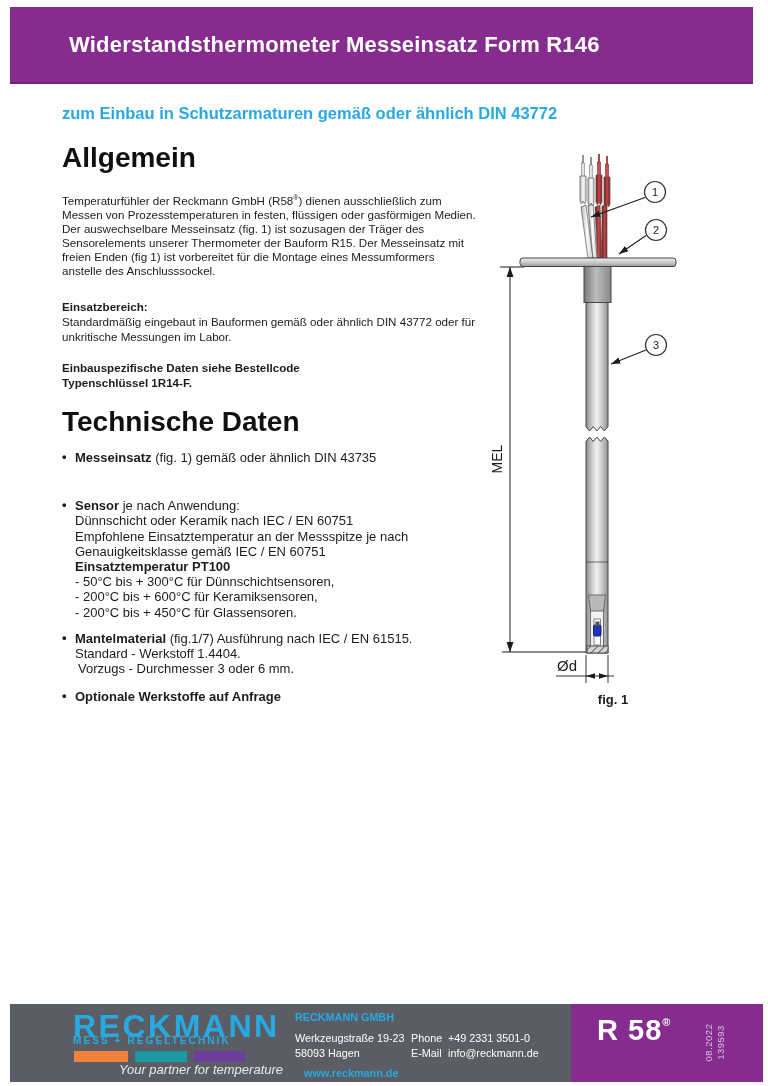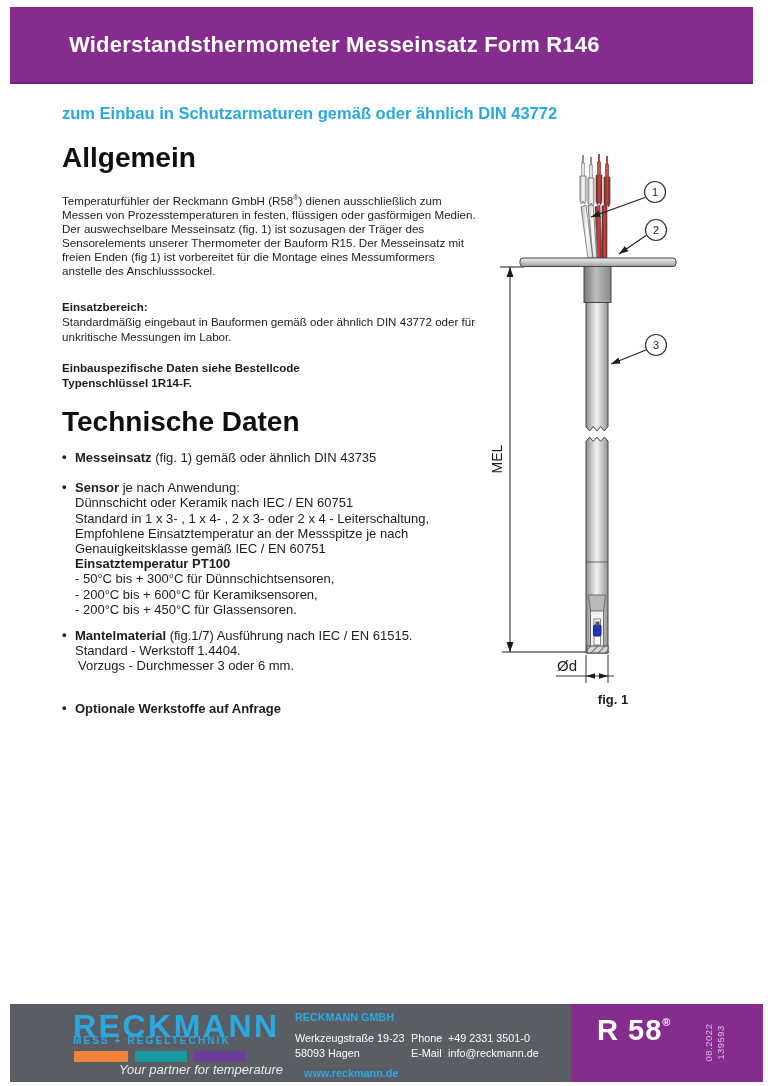--- a/index.html
+++ b/index.html
@@ -16,21 +16,21 @@
   .para{left:62px;top:191px;width:414px;font-size:11.6px;line-height:14px;}
   .para sup{font-size:7px;}
   .small{font-size:11.6px;line-height:14.5px;}
   .eins-label{left:62px;top:300px;font-weight:bold;}
   .eins-text{left:62px;top:315px;width:438px;}
   .note{left:62px;top:360px;font-weight:bold;line-height:15px;}
   .tech-h{left:62px;top:406px;}
   .bullets{left:62px;top:450px;width:442px;font-size:13px;line-height:15.2px;}
   .bullet{position:relative;padding-left:13px;}
   .bullet::before{content:"\2022";position:absolute;left:0;top:-1px;font-weight:bold;}
-  .m1{margin-top:15px;}.m2{margin-top:11px;}.m3{margin-top:27px;}
+  .m1{margin-top:33px;}.m2{margin-top:11px;}.m3{margin-top:13px;}
   .bold{font-weight:bold;}
   .ind{padding-left:3px;}
   
   .fig{left:478px;top:143px;width:240px;height:580px;}
   
   .fbar{left:10px;top:1004px;width:561px;height:78px;background:#5a5e64;}
   .fpurple{left:571px;top:1004px;width:192px;height:78px;background:#852c8e;}
   .logo-name{left:73px;top:1008px;color:#29a9e1;font-size:32px;font-weight:800;letter-spacing:2.5px;}
   .logo-sub{left:73px;top:1035px;color:#29a9e1;font-size:10px;font-weight:bold;letter-spacing:2.1px;}
   .cbar{top:1051px;height:11px;}
@@ -75,21 +75,20 @@
     <div>Einbauspezifische Daten siehe Bestellcode</div>
     <div>Typenschlüssel 1R14-F.</div>
   </div>
 
   <div class="abs h2 tech-h">Technische Daten</div>
   <div class="abs bullets">
     <div class="bullet"><span class="bold">Messeinsatz</span><span> (fig. 1) gemäß oder ähnlich DIN 43735</span></div>
     <div class="bullet m1">
       <div><span class="bold">Sensor</span><span> je nach Anwendung:</span></div>
       <div>Dünnschicht oder Keramik nach IEC / EN 60751</div>
-      <div>Standard in 1 x 3- , 1 x 4- , 2 x 3- oder 2 x 4 - Leiterschaltung,</div>
       <div>Empfohlene Einsatztemperatur an der Messspitze je nach</div>
       <div>Genauigkeitsklasse gemäß IEC / EN 60751</div>
       <div class="bold">Einsatztemperatur PT100</div>
       <div>- 50°C bis + 300°C für Dünnschichtsensoren,</div>
       <div>- 200°C bis + 600°C für Keramiksensoren,</div>
       <div>- 200°C bis + 450°C für Glassensoren.</div>
     </div>
     <div class="bullet m2">
       <div><span class="bold">Mantelmaterial</span><span> (fig.1/7) Ausführung nach IEC / EN 61515.</span></div>
       <div>Standard - Werkstoff 1.4404.</div>

